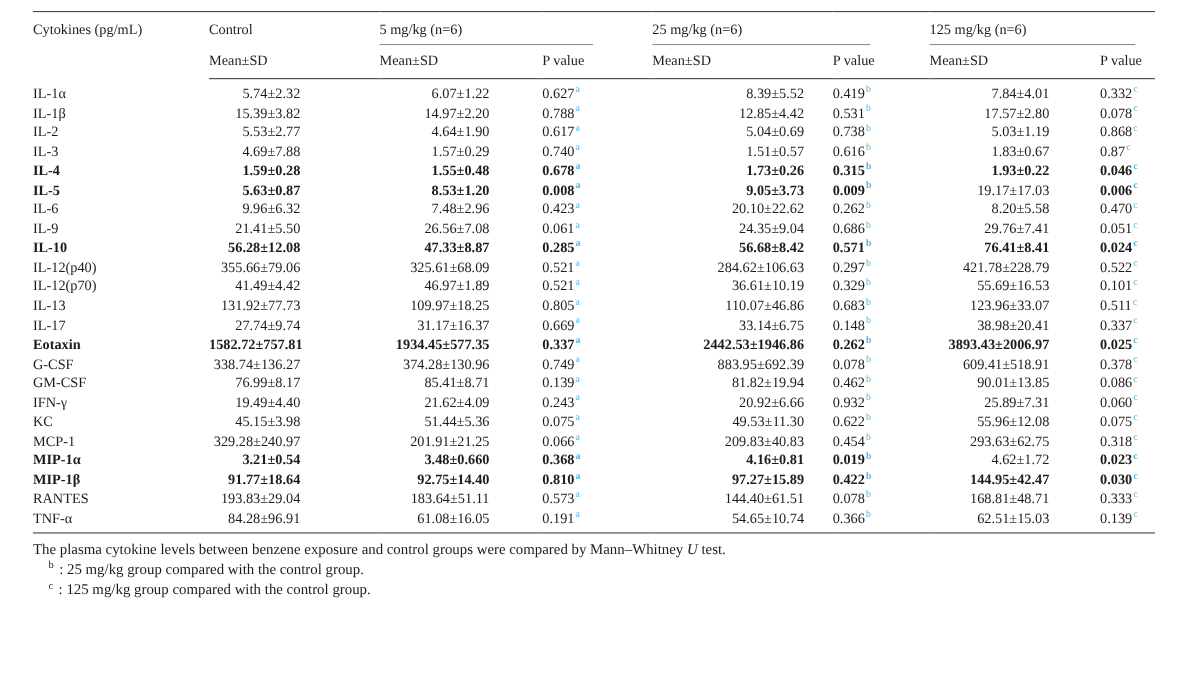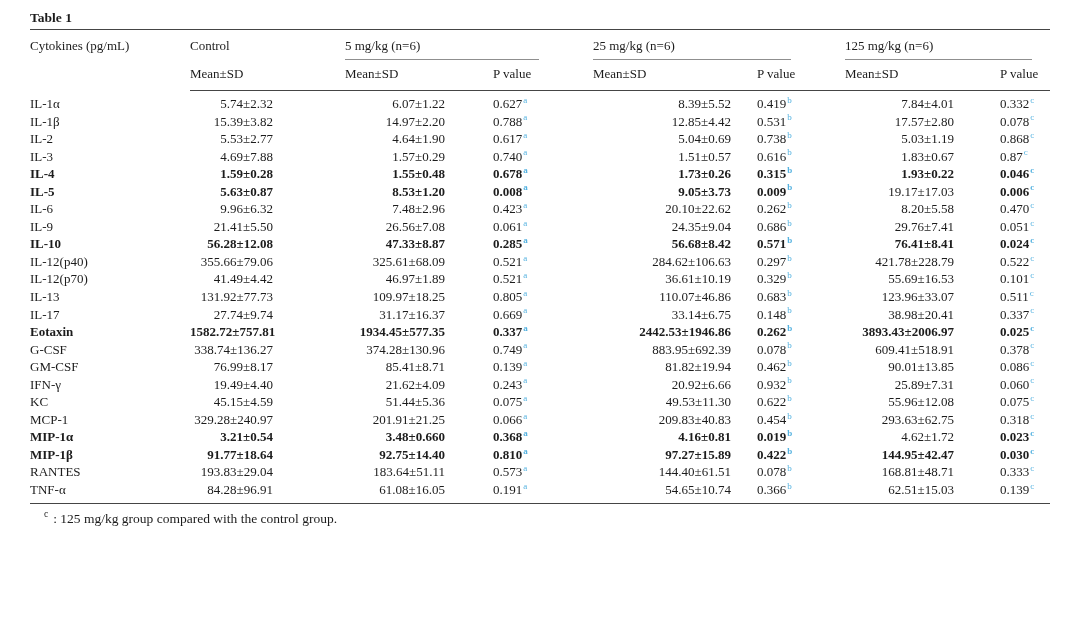--- a/index.html
+++ b/index.html
@@ -56,21 +56,20 @@
   .footnotes { margin-top: 6px; font-size: 13.5px; line-height: 18.4px; }
   .footnotes p { margin: 0; }
   .fn-item { padding-left: 14px; }
   .fn-sup { font-size: 9.5px; line-height: 0; margin-right: 5px; }
 </style>
 </head>
 <body>
 
 <div class="page">
 
-  <p class="tbl-number">Table 1</p>
 
   <table class="cyto">
     <colgroup>
       <col style="width:160px">
         <col style="width:155px">
       <col style="width:148px">
         <col style="width:100px">
       <col style="width:164px">
         <col style="width:88px">
       <col style="width:155px">
@@ -266,21 +265,21 @@
       <td class="cell-mean cell-control">19.49±4.40</td>
       <td class="cell-mean cell-mean5">21.62±4.09</td>
       <td class="cell-p cell-p5"><span class="pv">0.243</span><sup class="pmark">a</sup></td>
       <td class="cell-mean cell-mean25">20.92±6.66</td>
       <td class="cell-p cell-p25"><span class="pv">0.932</span><sup class="pmark">b</sup></td>
       <td class="cell-mean cell-mean125">25.89±7.31</td>
       <td class="cell-p cell-p125"><span class="pv">0.060</span><sup class="pmark">c</sup></td>
     </tr>
         <tr>
       <td class="cell-cytokine">KC</td>
-      <td class="cell-mean cell-control">45.15±4.59</td>
+      <td class="cell-mean cell-control">45.15±3.98</td>
       <td class="cell-mean cell-mean5">51.44±5.36</td>
       <td class="cell-p cell-p5"><span class="pv">0.075</span><sup class="pmark">a</sup></td>
       <td class="cell-mean cell-mean25">49.53±11.30</td>
       <td class="cell-p cell-p25"><span class="pv">0.622</span><sup class="pmark">b</sup></td>
       <td class="cell-mean cell-mean125">55.96±12.08</td>
       <td class="cell-p cell-p125"><span class="pv">0.075</span><sup class="pmark">c</sup></td>
     </tr>
         <tr>
       <td class="cell-cytokine">MCP-1</td>
       <td class="cell-mean cell-control">329.28±240.97</td>
@@ -328,18 +327,20 @@
       <td class="cell-p cell-p5"><span class="pv">0.191</span><sup class="pmark">a</sup></td>
       <td class="cell-mean cell-mean25">54.65±10.74</td>
       <td class="cell-p cell-p25"><span class="pv">0.366</span><sup class="pmark">b</sup></td>
       <td class="cell-mean cell-mean125">62.51±15.03</td>
       <td class="cell-p cell-p125"><span class="pv">0.139</span><sup class="pmark">c</sup></td>
     </tr>
       </tbody>
   </table>
 
   <div class="footnotes">
+    <p><span>The plasma cytokine levels between benzene exposure and control groups were compared by Mann–Whitney </span><i>U</i><span> test.</span></p>
     <div>
+        <p class="fn-item"><sup class="fn-sup">b</sup><span class="fn-text">: 25 mg/kg group compared with the control group.</span></p>
         <p class="fn-item"><sup class="fn-sup">c</sup><span class="fn-text">: 125 mg/kg group compared with the control group.</span></p>
       </div>
   </div>
 
 </div>
 
 </body></html>

